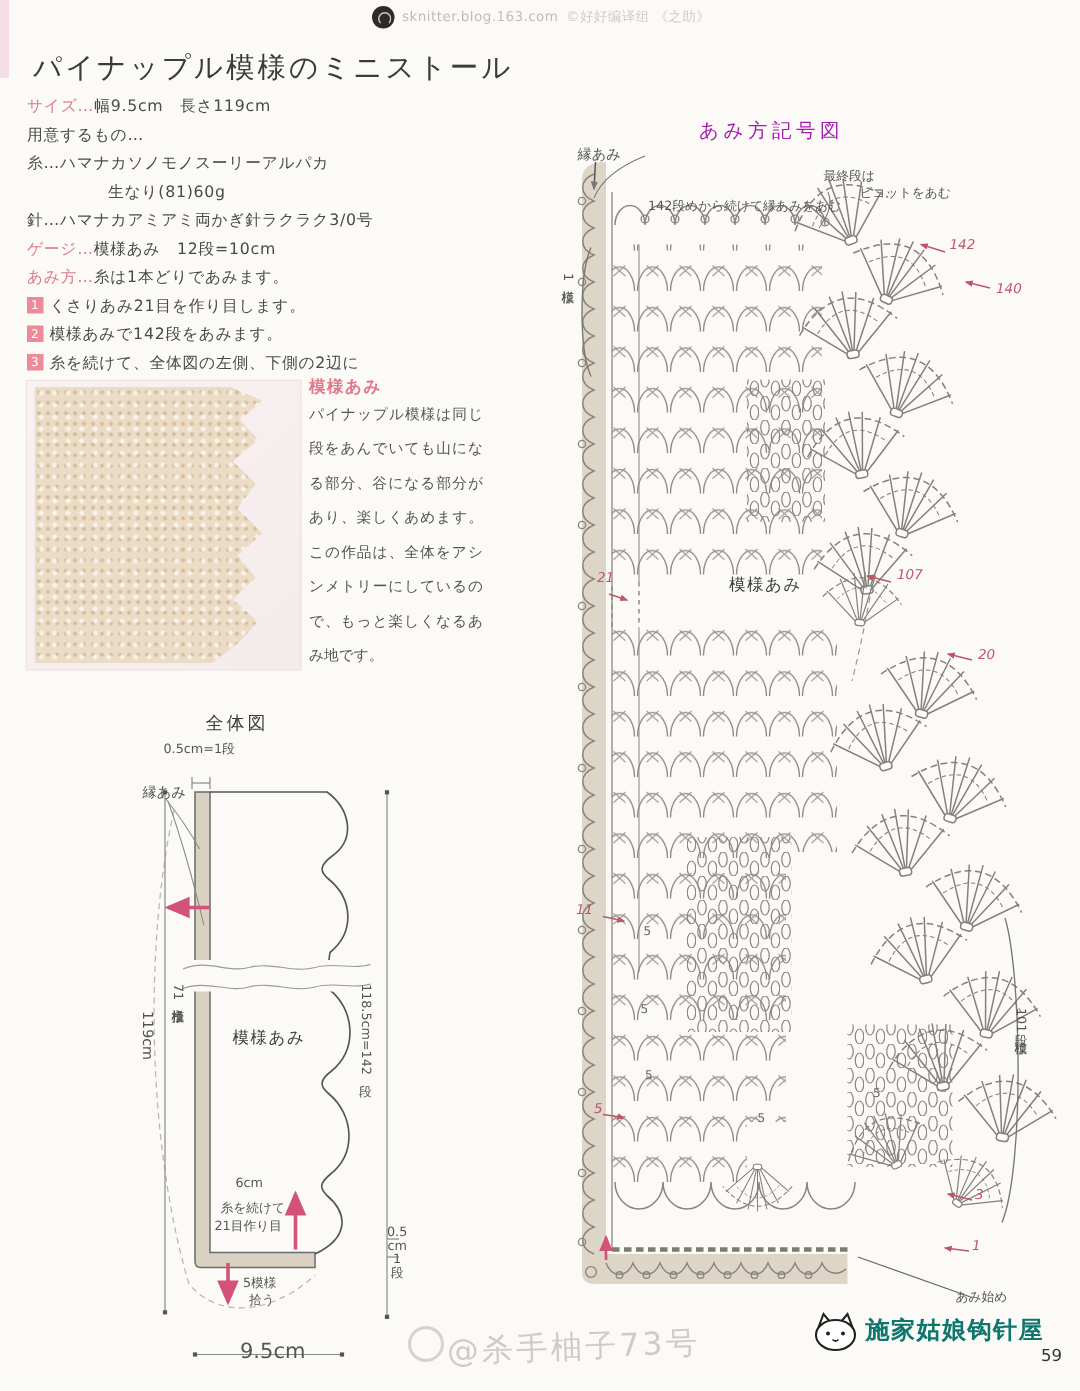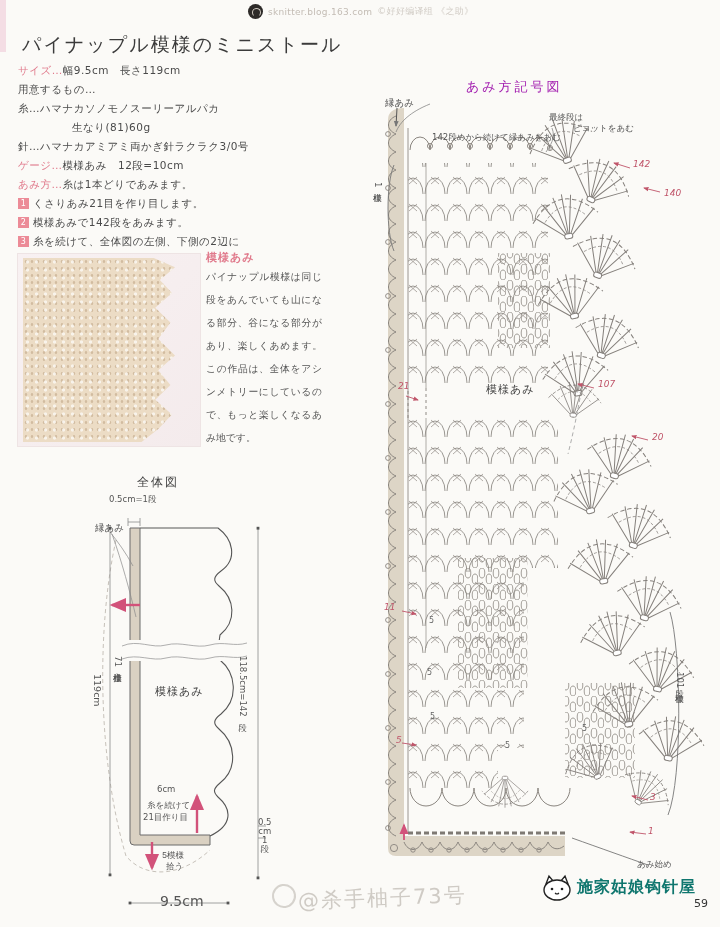--- a/index.html
+++ b/index.html
@@ -112,21 +112,21 @@
   <div class="abs" style="left:137px;top:474px;font-size:12px;letter-spacing:2px;color:#3d3d3d;">全体図</div>
   <div class="abs tiny" style="left:109px;top:494px;">0.5cm=1段</div>
   <div class="abs tiny" style="left:95px;top:522px;font-size:9.5px;">縁あみ</div>
   <div class="abs tiny vtext" style="left:92px;top:674px;font-size:9.5px;">119cm</div>
   <div class="abs tiny vtext" style="left:112px;top:656px;">71模様拾う</div>
   <div class="abs" style="left:155px;top:684px;font-size:11px;letter-spacing:1px;color:#3d3d3d;">模様あみ</div>
   <div class="abs tiny vtext" style="left:237px;top:656px;">118.5cm=142段</div>
   <div class="abs tiny" style="left:157px;top:784px;">6cm</div>
   <div class="abs tiny" style="left:147px;top:800px;">糸を続けて</div>
   <div class="abs tiny" style="left:143px;top:812px;">21目作り目</div>
-  <div class="abs tiny" style="left:162px;top:850px;font-family:Liberation Mono, monospace;">5模様</div>
+  <div class="abs tiny" style="left:162px;top:850px;">5模様</div>
   <div class="abs tiny" style="left:166px;top:861px;">拾う</div>
   <div class="abs tiny" style="left:258px;top:818px;text-align:center;line-height:9px;">
     <div>0.5</div>
     <div>cm</div>
     <div>1</div>
     <div>段</div>
   </div>
   <div class="abs tiny" style="left:160px;top:893px;font-size:14px;">9.5cm</div>
 
   <svg class="abs" style="left:380px;top:88px;" width="340" height="792" viewBox="0 0 340 792">

